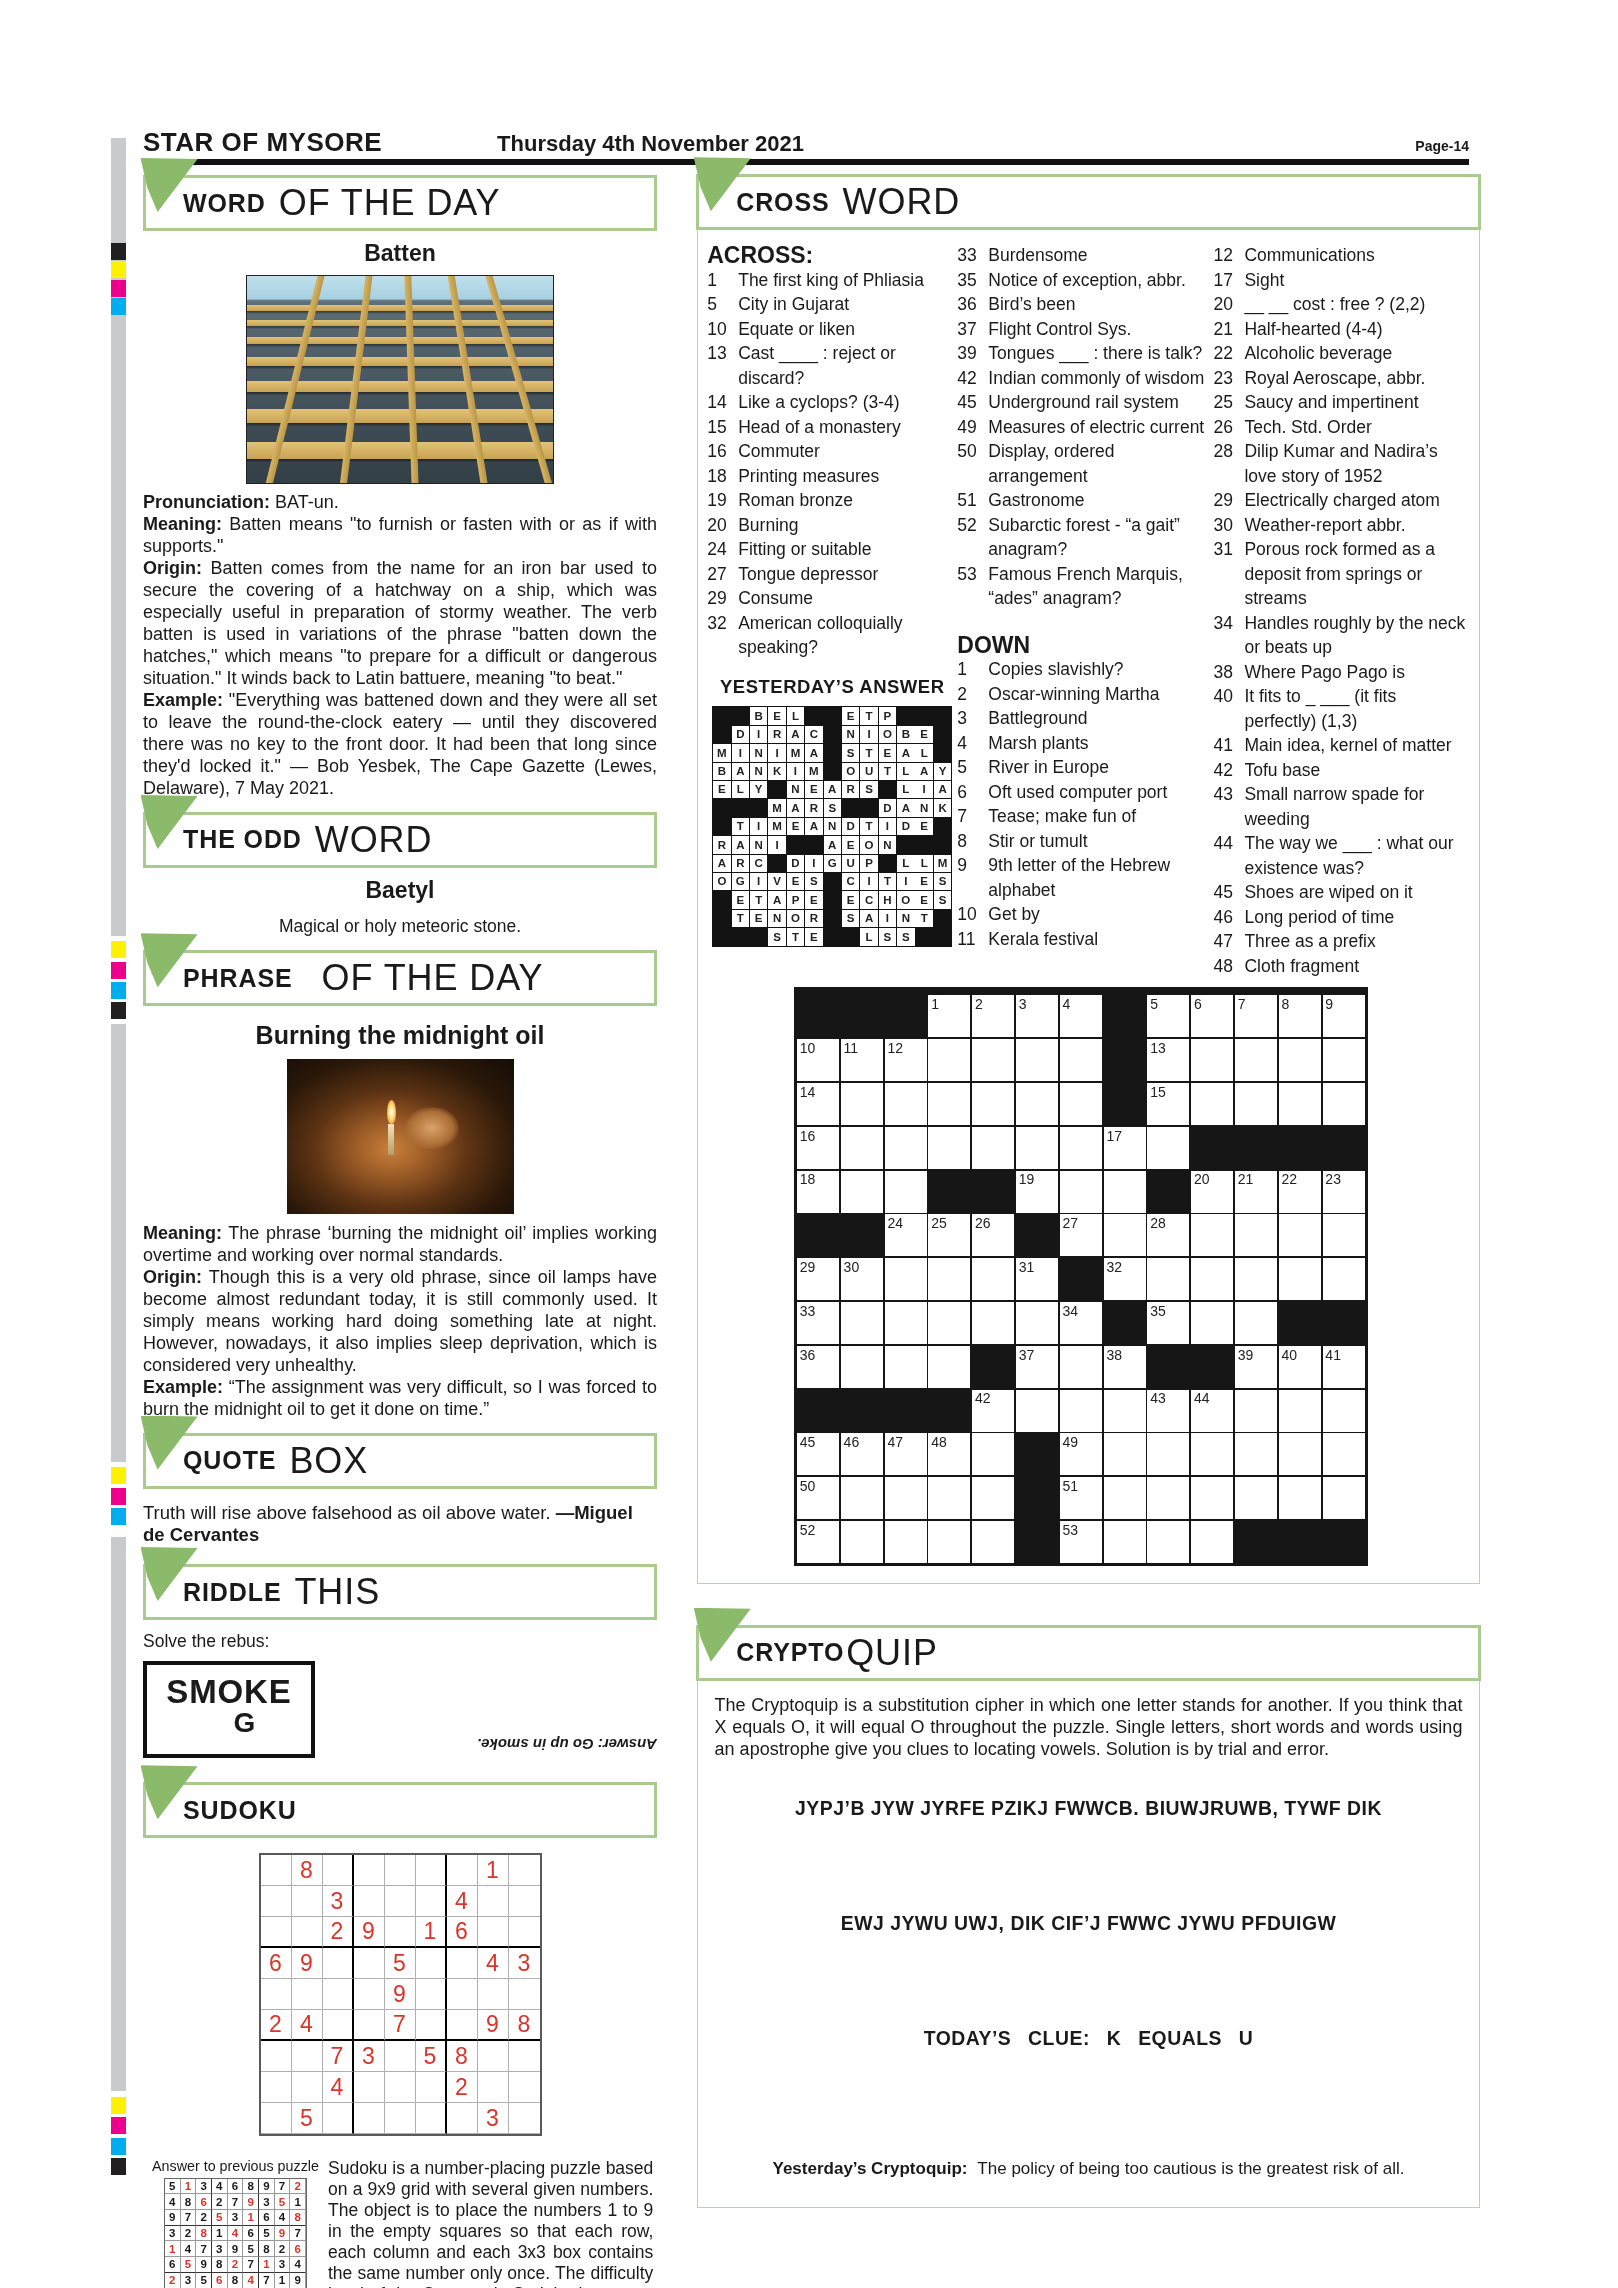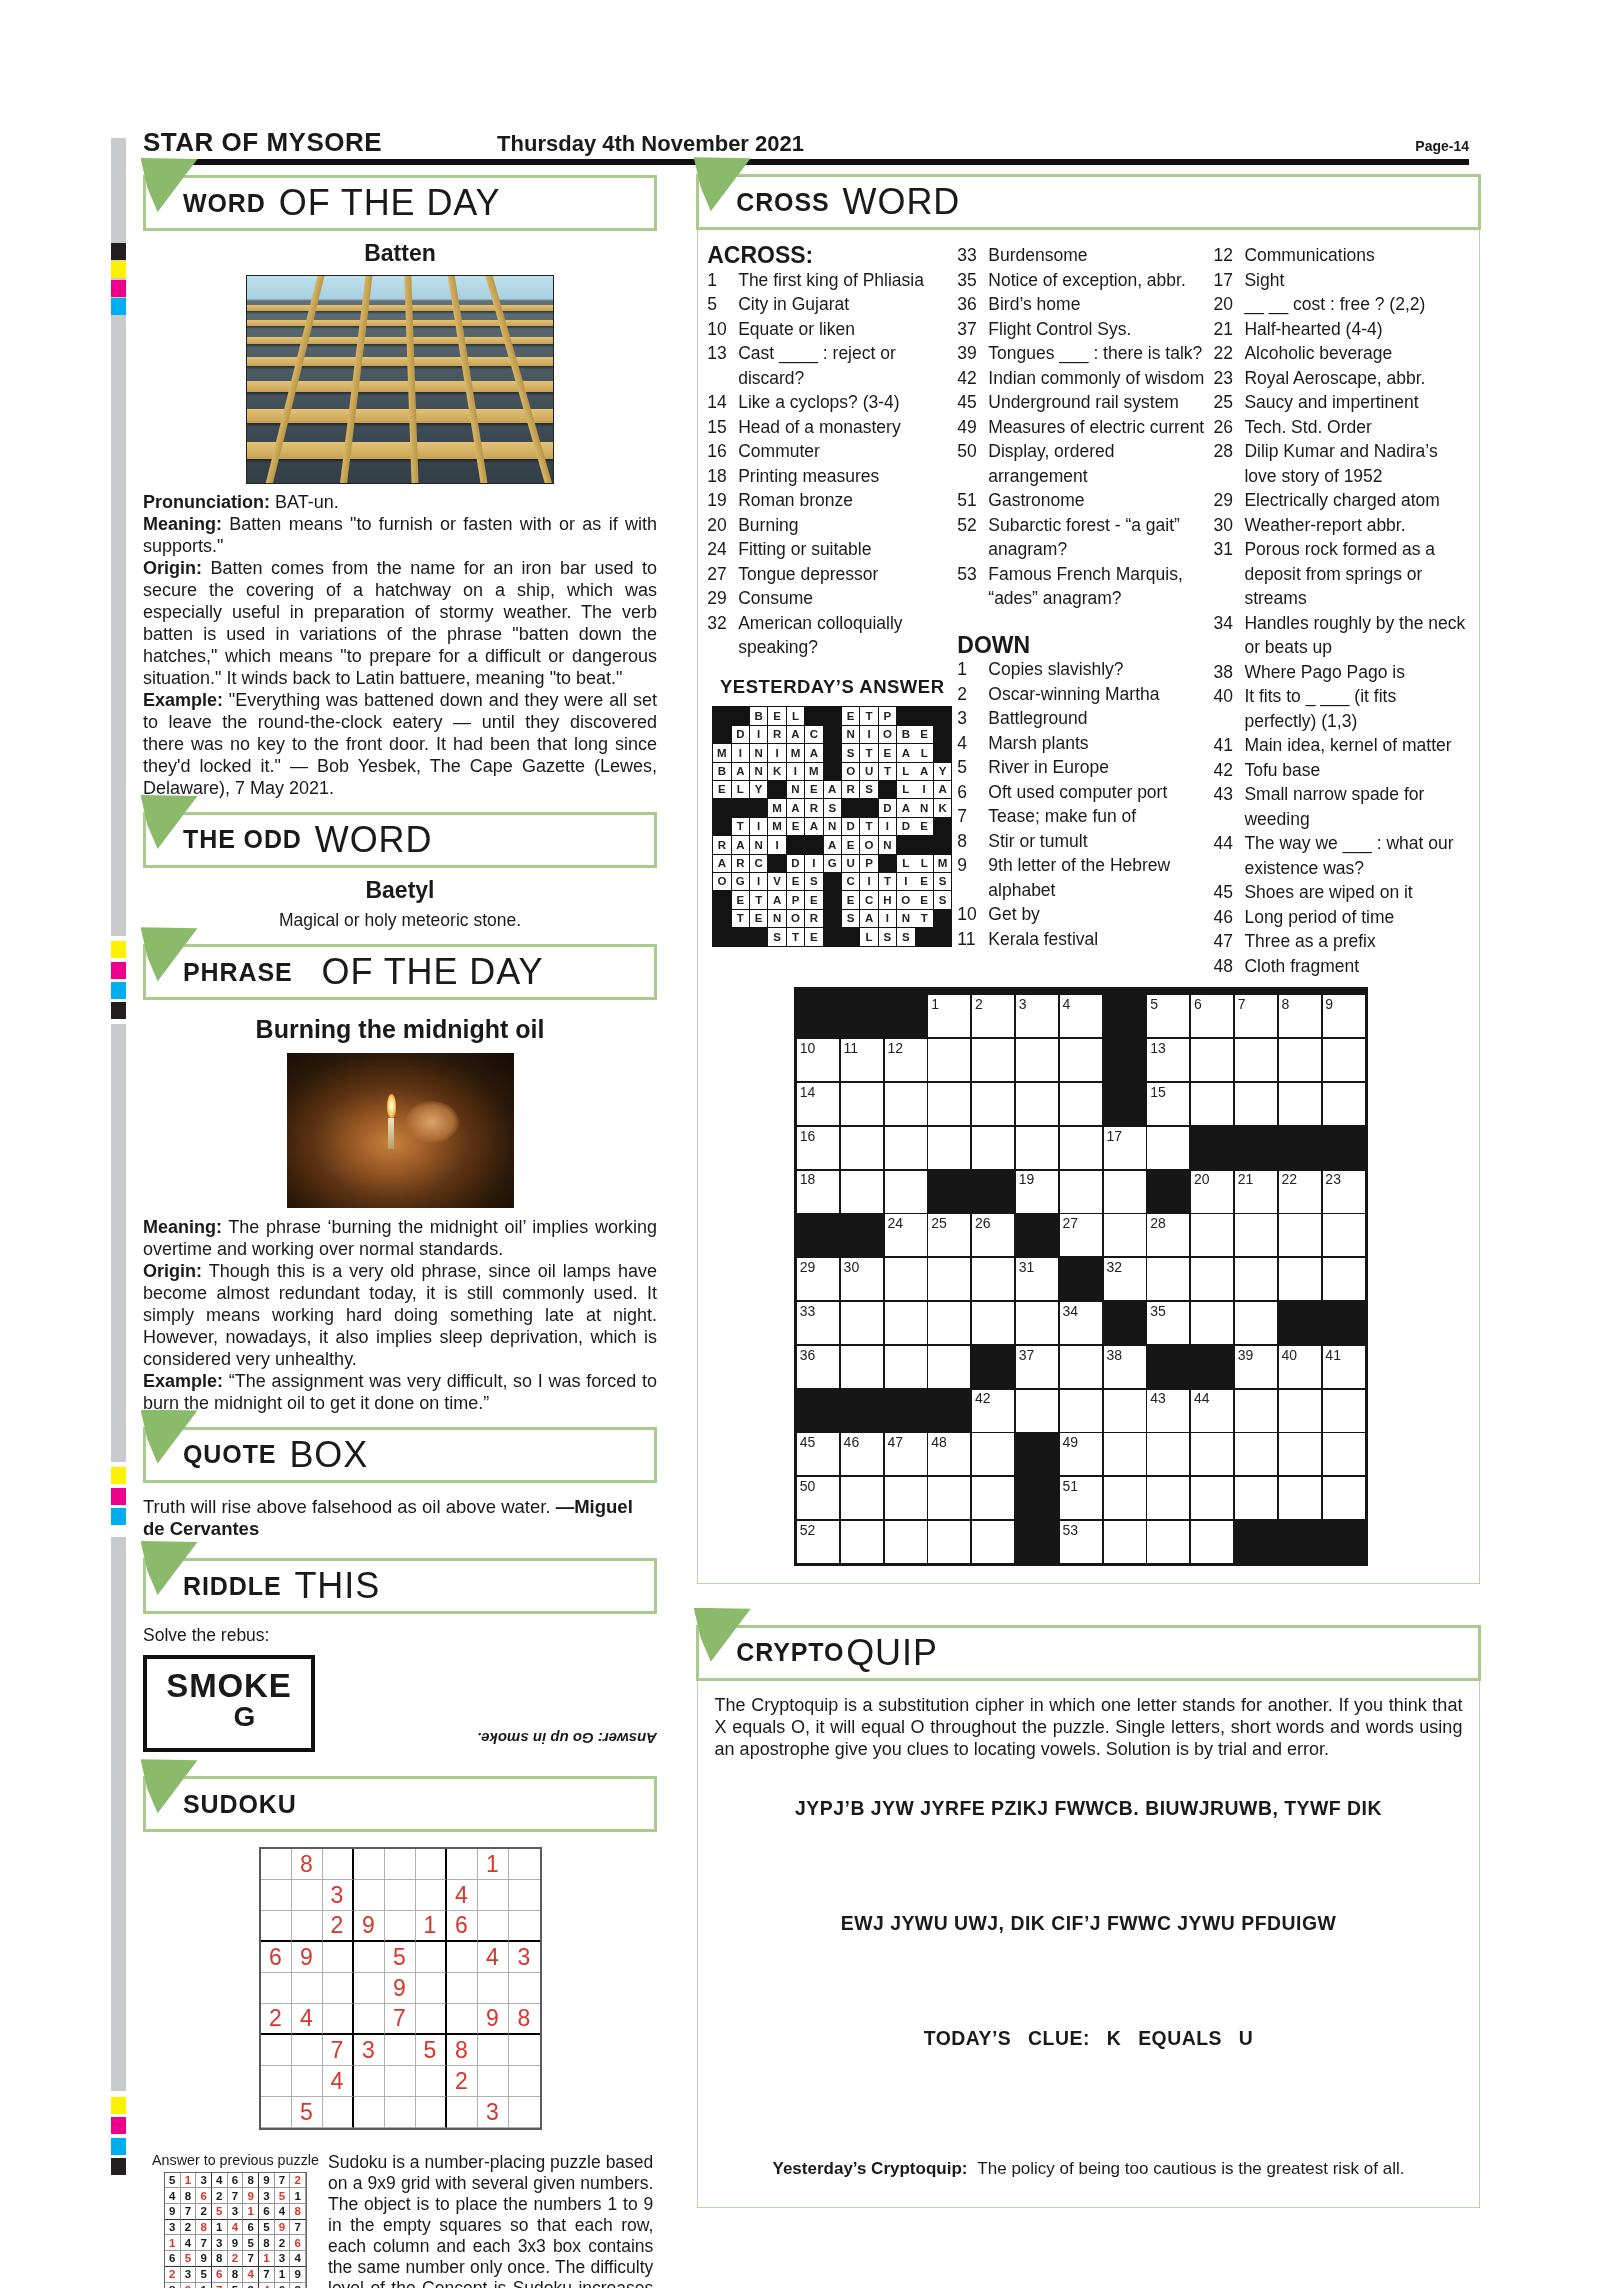--- a/index.html
+++ b/index.html
@@ -16,21 +16,21 @@
   
   .shead{position:relative;border:3.7px solid #a9cc8e;background:#fff;height:50px;display:flex;align-items:center;padding-left:37px;}
   .shead .flag{position:absolute;left:-5.5px;top:-20px;width:57px;height:54px;background:#8cba6b;clip-path:polygon(0 0,100% 2%,30% 100%,12% 55%);}
   .shead .b{font-weight:800;font-size:25px;letter-spacing:0.9px;z-index:1;}
   .shead .l{font-weight:400;font-size:36px;letter-spacing:0.9px;margin-left:13px;z-index:1;white-space:nowrap;}
   
   .leftcol{position:absolute;left:143px;top:175px;width:514px;}
   .rightcol{position:absolute;left:697px;top:175px;width:783px;}
   .center{text-align:center;}
   .word-title{font-weight:bold;font-size:23px;margin-top:9.2px;}
-  .def{font-size:17.5px;margin-top:6px;}
+  .def{font-size:17.5px;margin-top:12px;}
   .para{font-size:18px;line-height:22px;text-align:justify;margin-top:7.4px;}
   .para p{margin:0;}
   
   .batten{position:relative;width:306px;height:207px;margin:7.4px auto 0;border:1.8px solid #222;overflow:hidden;background:linear-gradient(180deg,#bfe0ec 0%,#a7d0e0 11%,#5f7078 12%,#46545d 55%,#333f47 100%);}
   .batten .st{position:absolute;left:-10%;width:120%;background:linear-gradient(180deg,#e3c377,#c8a254);box-shadow:0 1.8px 1.8px rgba(0,0,0,.45);}
   .batten .dg{position:absolute;width:7.4px;height:150%;background:linear-gradient(90deg,#d8b566,#b99645);top:-10%;}
   
   .candle{position:relative;width:227px;height:155px;margin:9.2px auto 0;background:radial-gradient(ellipse at 46% 58%,#c8813c 0%,#9a5a26 22%,#5d3313 45%,#2a1809 72%,#140c05 100%);overflow:hidden;}
   .candle .flame{position:absolute;left:100px;top:41px;width:9.2px;height:24px;border-radius:50% 50% 45% 45%;background:radial-gradient(#fff8d8 10%,#ffd979 45%,#e8912f 80%,transparent 100%);}
   .candle .stick{position:absolute;left:101px;top:65px;width:6.5px;height:31px;background:linear-gradient(#f2e3bb,#b79c6a);}
@@ -617,21 +617,21 @@
               <div class="clue">
                 <span class="n">33</span>
                 <span class="t">Burdensome</span>
               </div>
               <div class="clue">
                 <span class="n">35</span>
                 <span class="t">Notice of exception, abbr.</span>
               </div>
               <div class="clue">
                 <span class="n">36</span>
-                <span class="t">Bird’s home</span>
+                <span class="t">Bird’s been</span>
               </div>
               <div class="clue">
                 <span class="n">37</span>
                 <span class="t">Flight Control Sys.</span>
               </div>
               <div class="clue">
                 <span class="n">39</span>
                 <span class="t">Tongues ___ : there is talk?</span>
               </div>
               <div class="clue">

